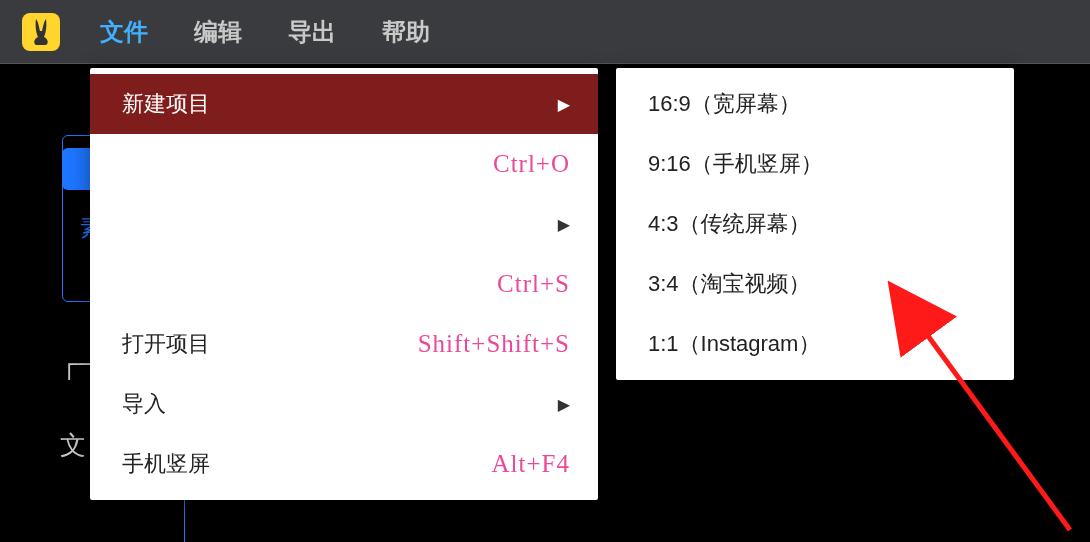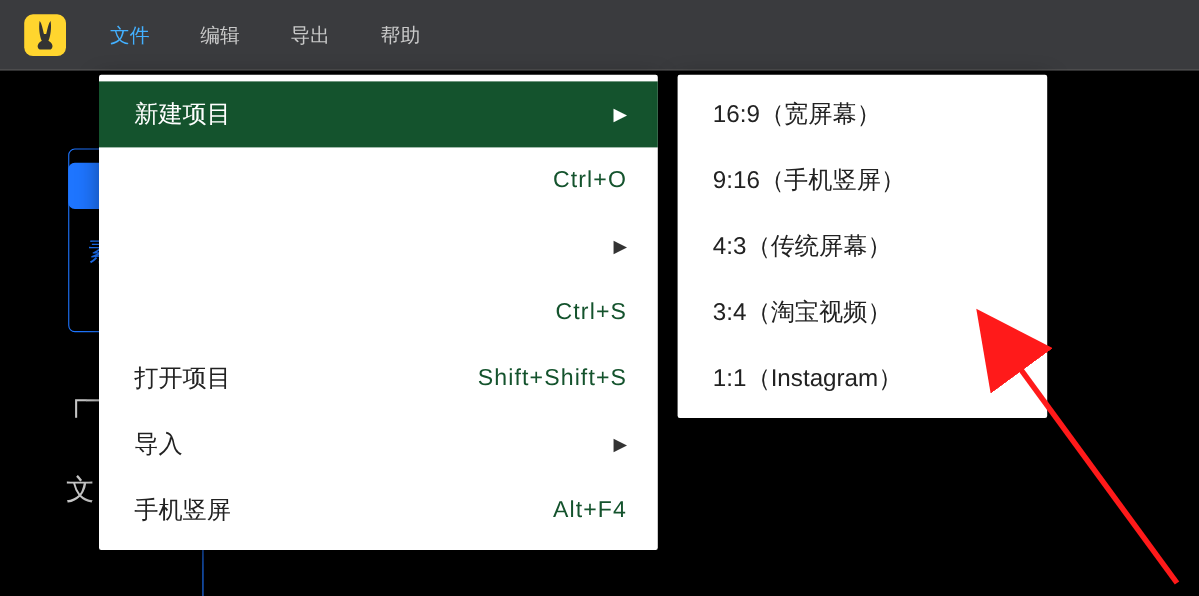--- a/index.html
+++ b/index.html
@@ -31,23 +31,24 @@
     height: 38px;
     background: #ffd52e;
     border-radius: 8px;
     display: flex;
     align-items: center;
     justify-content: center;
     margin-right: 40px;
   }
   .menubar-item {
     color: #c9c9c9;
-    font-size: 18px;
+    font-size: 24px;
     margin-right: 46px;
     cursor: default;
+    font-weight: bold;
   }
   .menubar-item.active {
     color: #43b0ff;
   }
 
   
   .side-panel-outline {
     position: absolute;
     left: 62px;
     top: 135px;
@@ -99,42 +100,43 @@
     box-sizing: border-box;
   }
   .menu-main {
     left: 90px;
     top: 68px;
     width: 508px;
   }
   .menu-sub {
     left: 616px;
     top: 68px;
-    width: 336px;
+    width: 398px;
   }
   .menu-item {
     display: flex;
     align-items: center;
     height: 60px;
     padding: 0 28px 0 32px;
     font-size: 22px;
     color: #222;
     cursor: default;
     white-space: nowrap;
   }
   .menu-item.selected {
-    background: #14532d;
+    background: #7f1d1d;
     color: #fff;
   }
   .menu-item .label { flex: 0 0 auto; }
   .menu-item .spacer { flex: 1 1 auto; }
   .menu-item .shortcut {
-    font-size: 21px;
-    color: #14532d;
+    font-size: 25px;
+    color: #ec4899;
     letter-spacing: 1px;
+    font-family: Liberation Serif, serif;
   }
   .menu-item .arrow {
     font-size: 16px;
     color: #333;
     margin-left: 10px;
   }
   .menu-item.selected .arrow { color: #fff; }
 
   
   .annotation-arrow {

